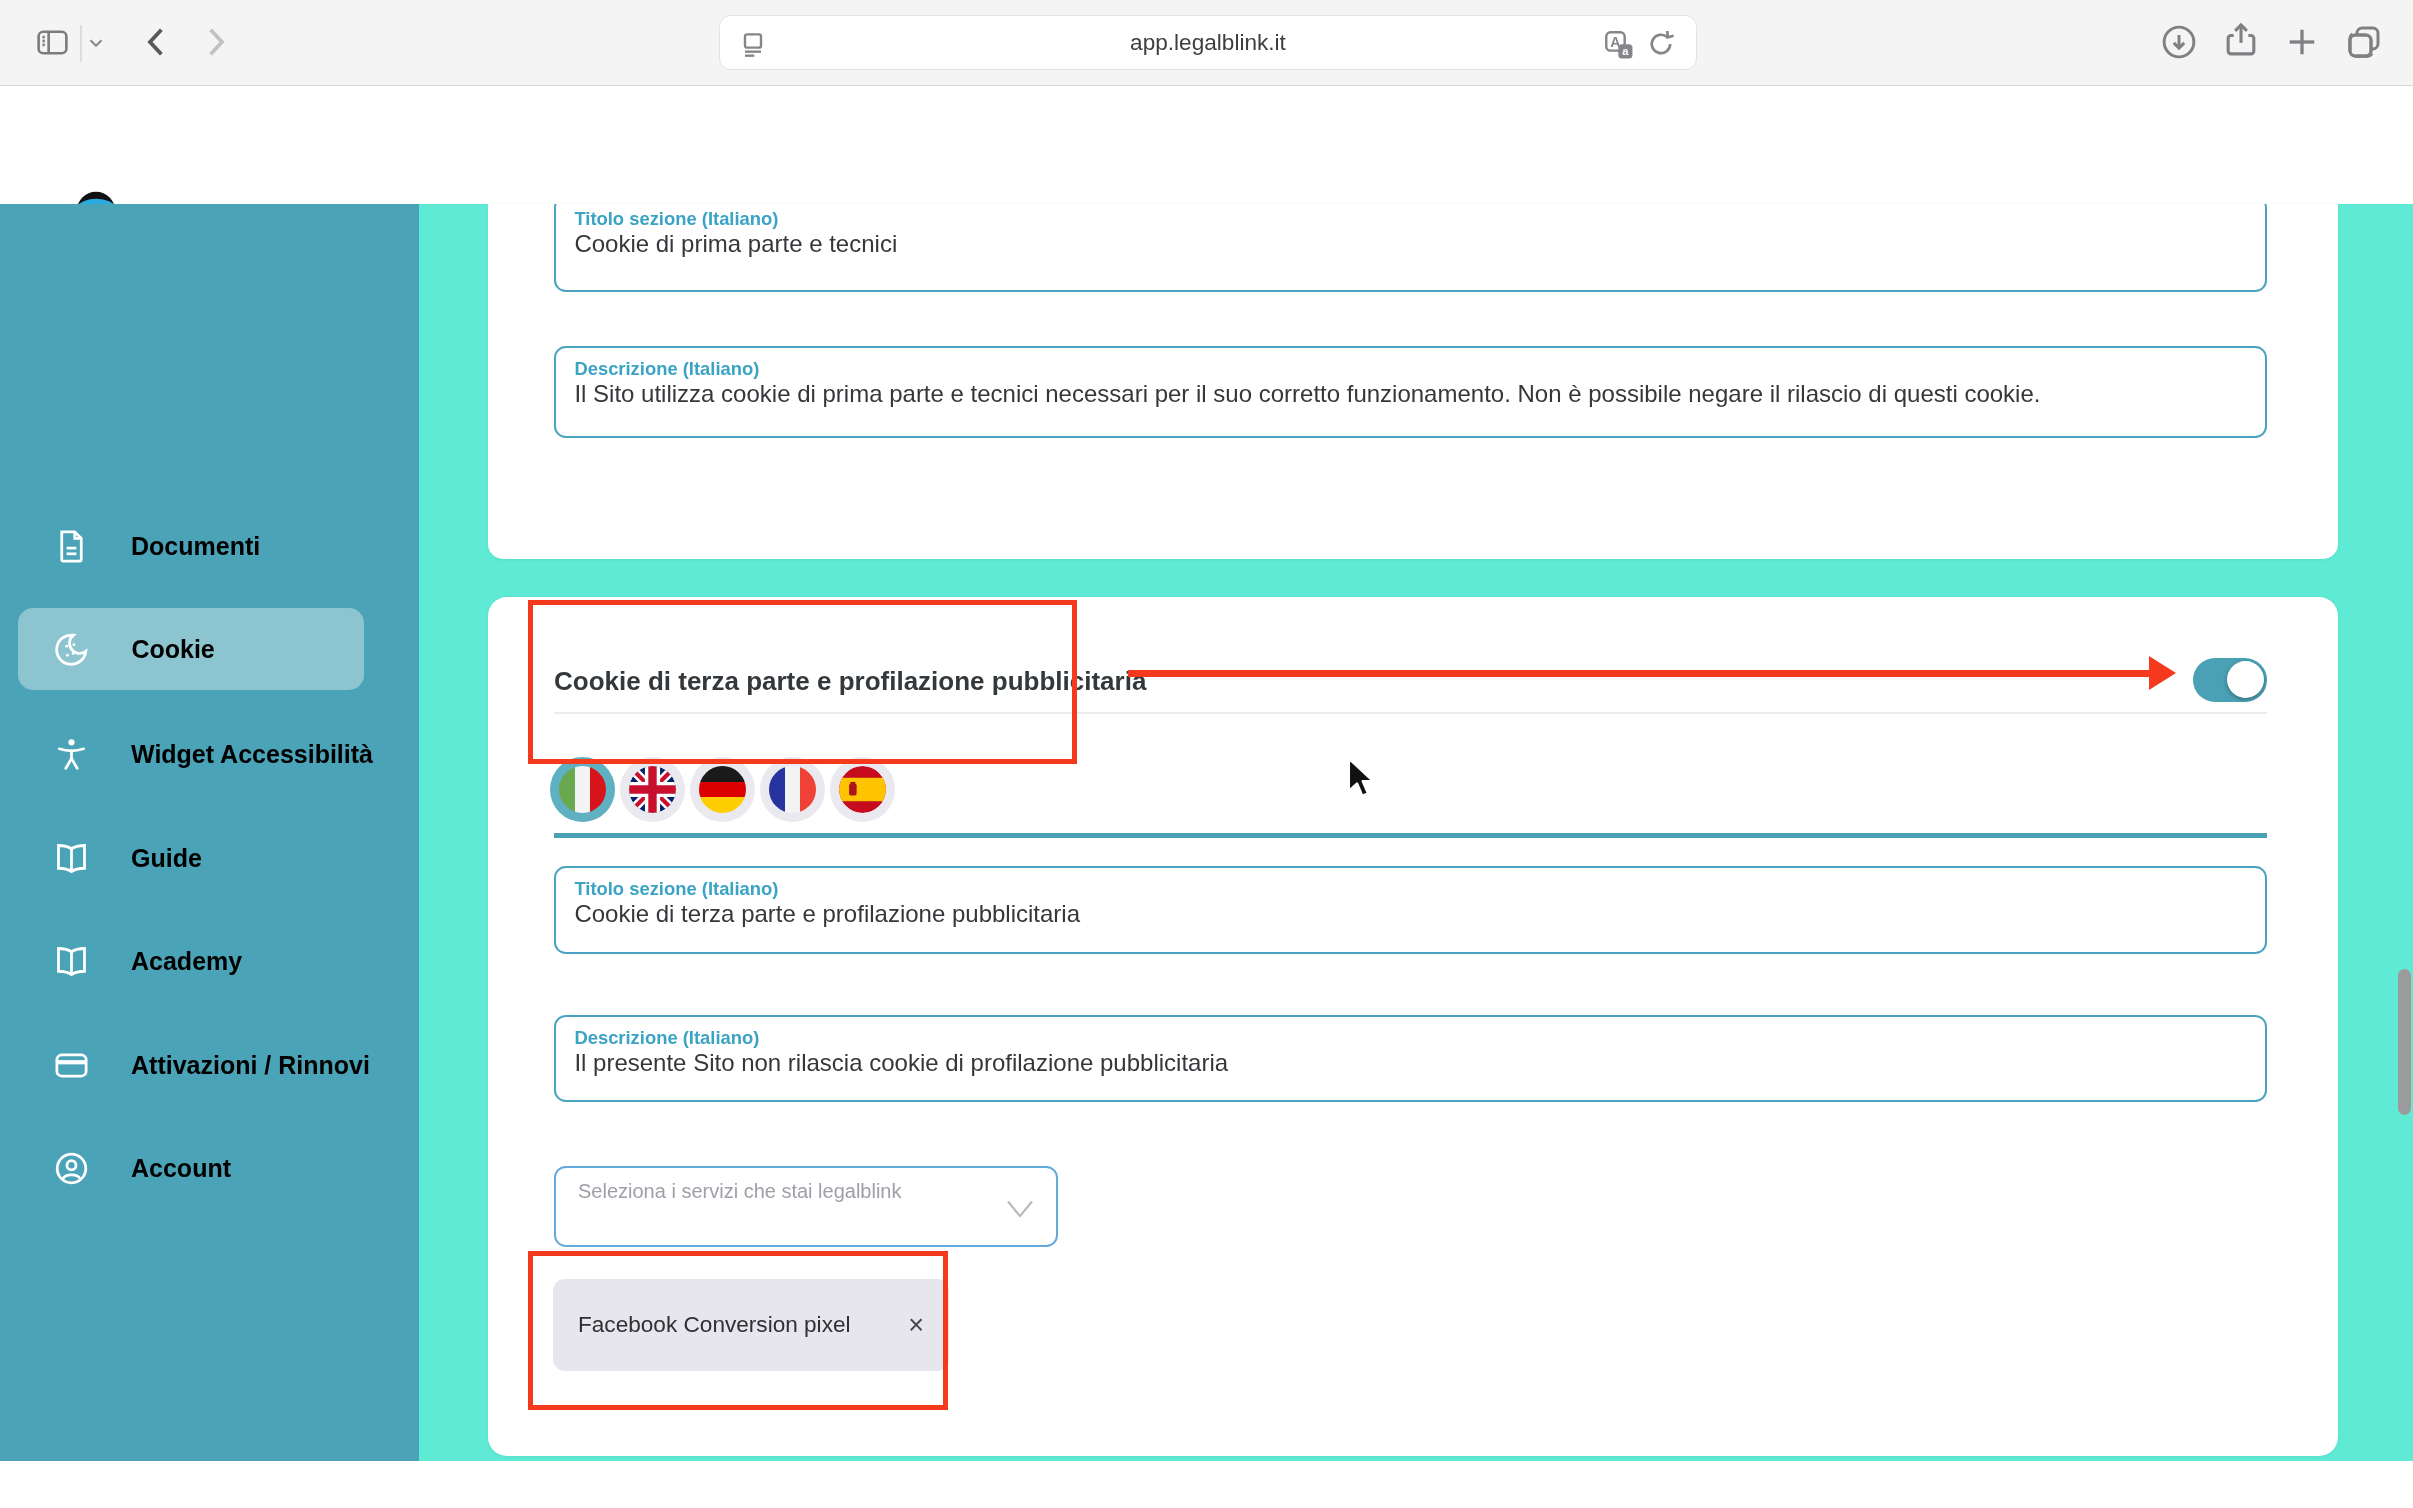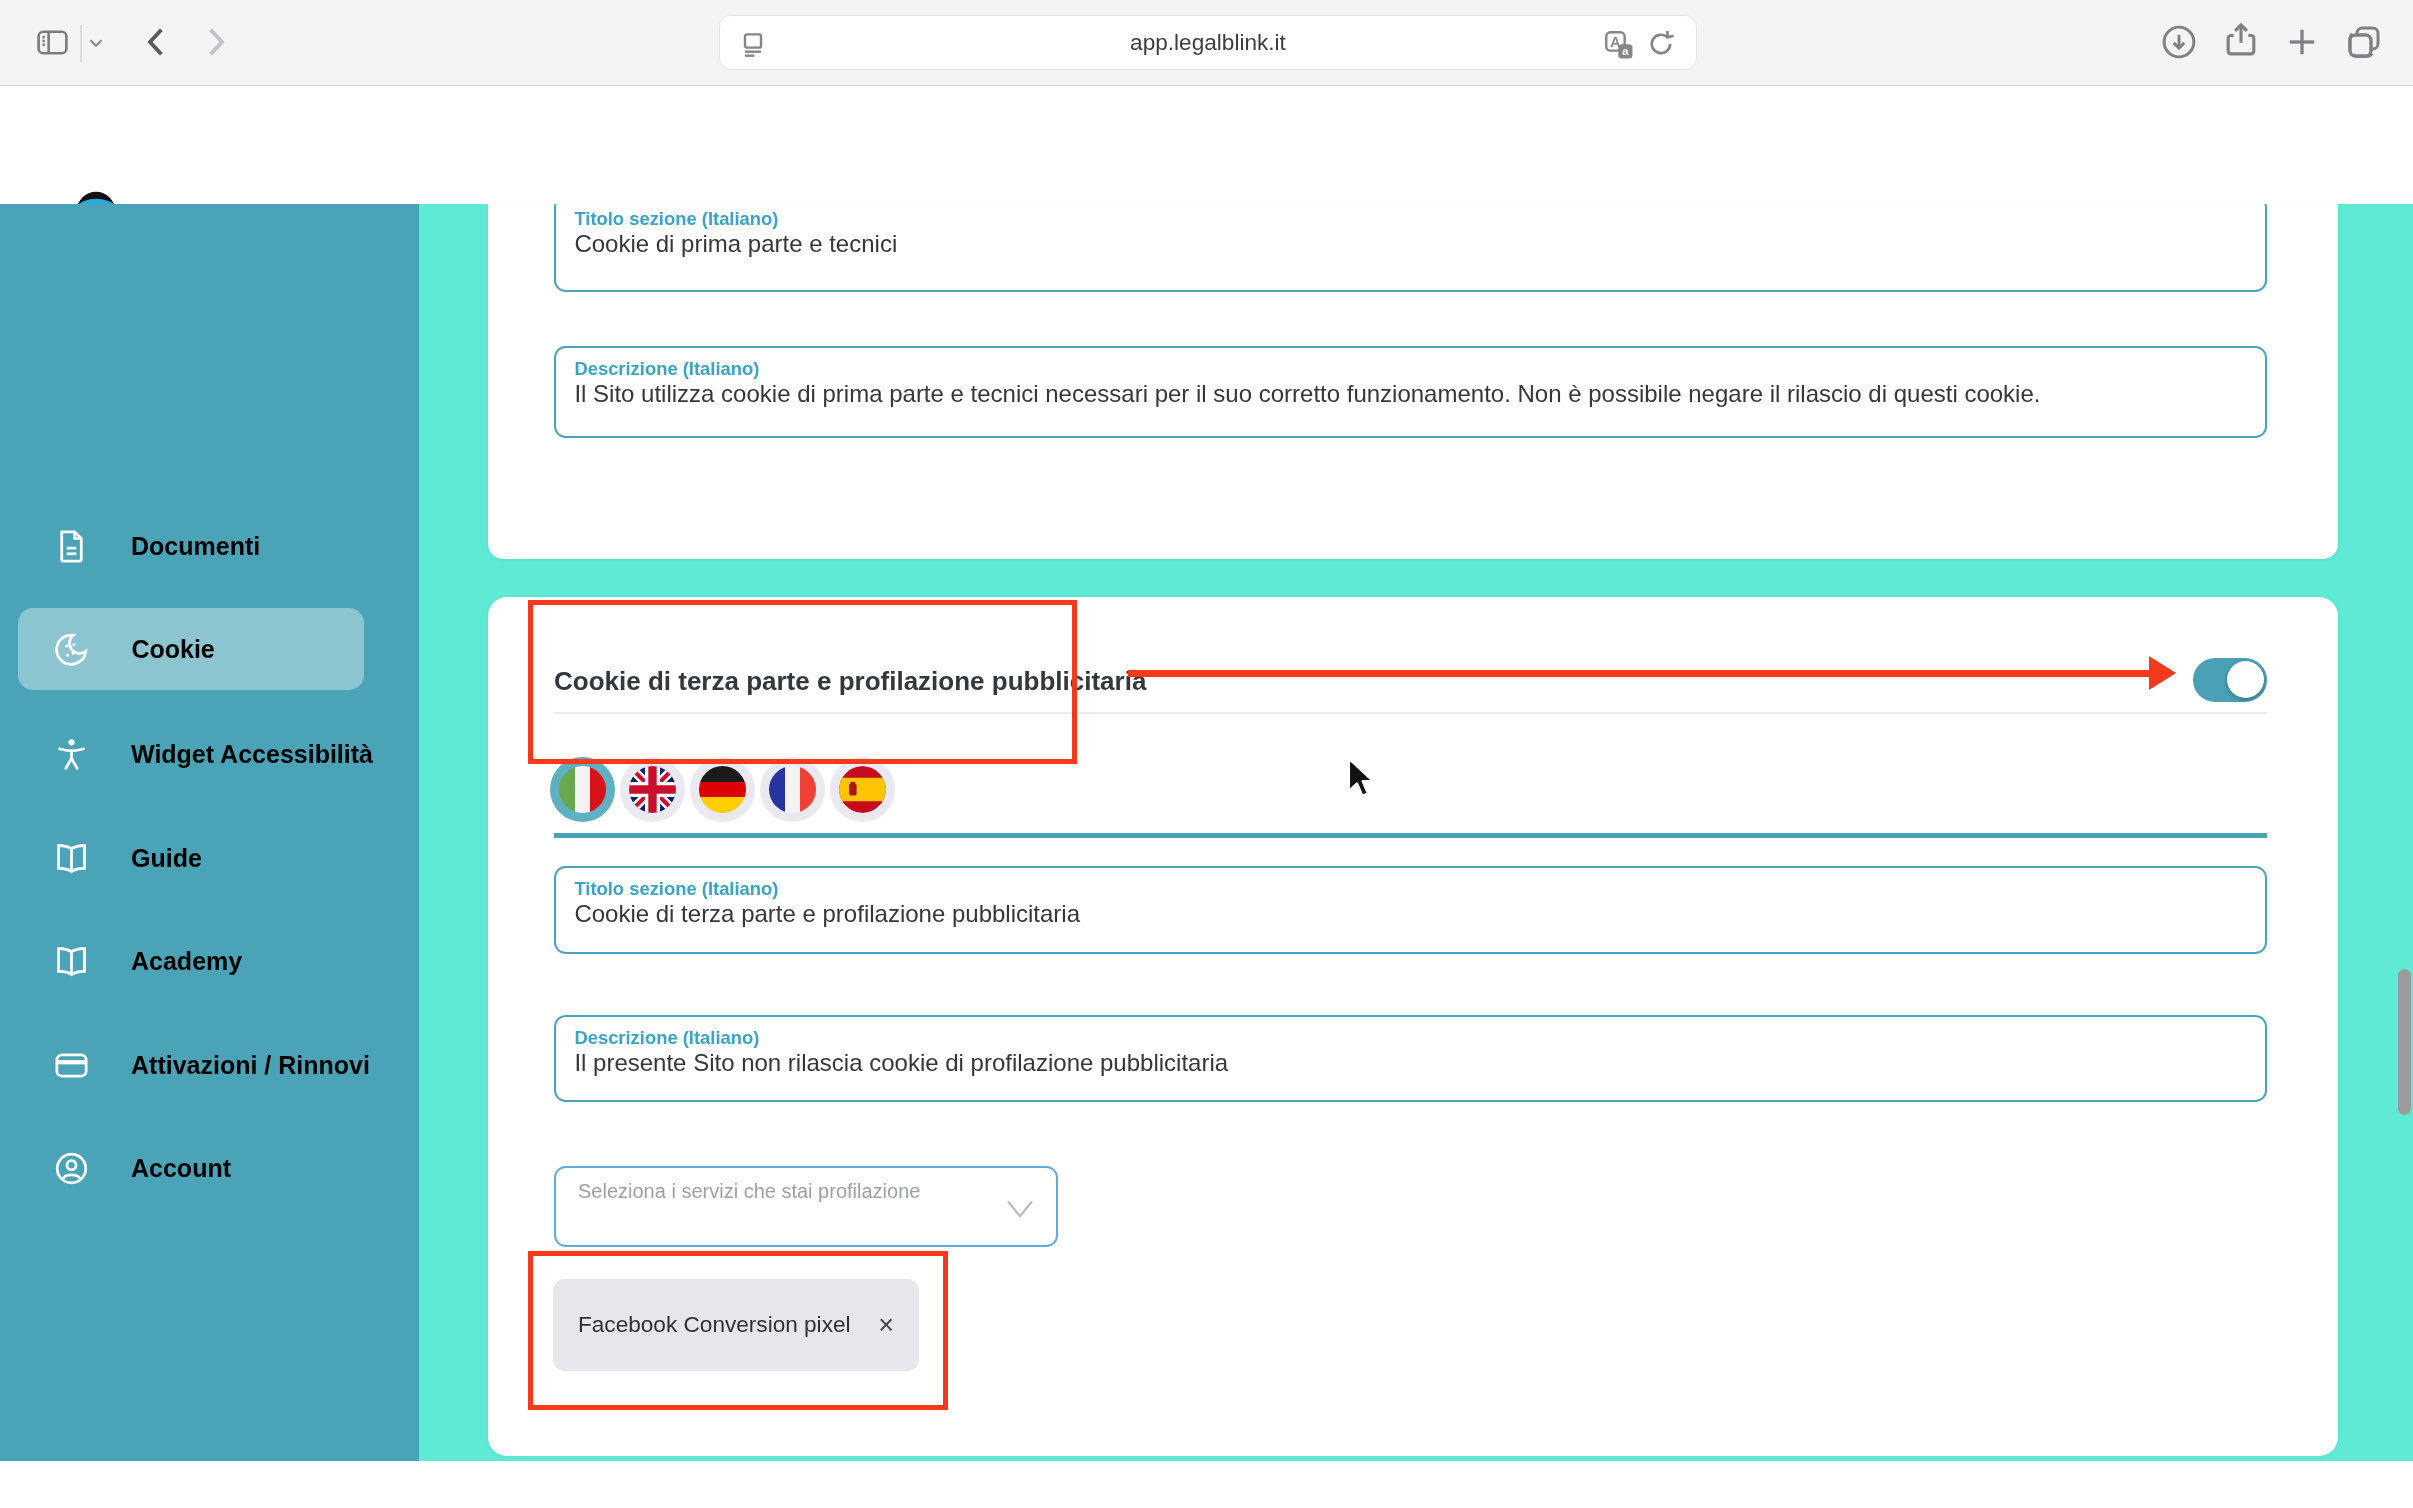--- a/index.html
+++ b/index.html
@@ -62,21 +62,21 @@
   .flag-fr { background:linear-gradient(90deg,#27339f 0 33.4%,#f3f3f3 33.4% 66.7%,#ef4135 66.7% 100%); }
   
   .dropdown {
     position:absolute; left:66px; top:569px; width:504px; height:81px;
     border:2.5px solid #64A9DB; border-radius:11.7px; background:#fff; cursor:pointer;
   }
   .dd-ph { position:absolute; left:22px; top:11.7px; font-size:20px; color:#9EA0A8; }
   .dd-chev { position:absolute; right:20px; top:28.5px; width:32px; height:25px; }
   
   .chip {
-    position:absolute; left:65px; top:682px; width:366px; height:92px;
+    position:absolute; left:65px; top:682px; width:396px; height:92px;
     background:#E7E6EC; border-radius:11.7px; display:flex; align-items:center; padding:0 25px;
   }
   .chip .clabel { font-size:22.6px; color:#2e3034; }
   .chip .cx { margin-left:auto; font-size:27px; color:#44464c; cursor:pointer; line-height:1; }
   
   .ann { position:absolute; border:5px solid #F4391C; background:transparent; pointer-events:none; }
   .ann-rect1 { left:40px; top:3.4px; width:549px; height:164px; }
   .ann-rect2 { left:40px; top:654px; width:420px; height:159px; }
   .arrow-line { position:absolute; left:640px; top:73px; width:1022px; height:6.7px; background:#F4391C; }
   .arrow-head { position:absolute; left:1661px; top:59px; width:0; height:0;
@@ -348,21 +348,21 @@
         <div class="flabel">Titolo sezione (Italiano)</div>
         <div class="fvalue">Cookie di terza parte e profilazione pubblicitaria</div>
       </div>
 
       <div class="field" style="top:418px; height:87px;">
         <div class="flabel">Descrizione (Italiano)</div>
         <div class="fvalue">Il presente Sito non rilascia cookie di profilazione pubblicitaria</div>
       </div>
 
       <div class="dropdown">
-        <div class="dd-ph">Seleziona i servizi che stai profilazione</div>
+        <div class="dd-ph">Seleziona i servizi che stai legalblink</div>
         <span class="dd-chev">
           <svg viewBox="0 0 24 18" width="32" height="25" fill="none" stroke="#b9b9c0" stroke-width="1.6">
               <polyline points="3 3 12 14 21 3"></polyline>
             </svg>
         </span>
       </div>
 
       <div class="chip">
         <span class="clabel">Facebook Conversion pixel</span>
         <span class="cx">×</span>

